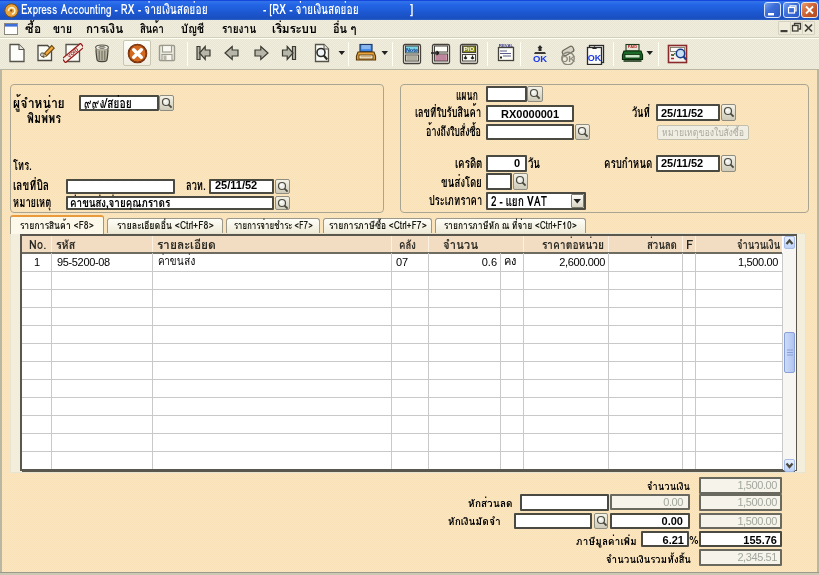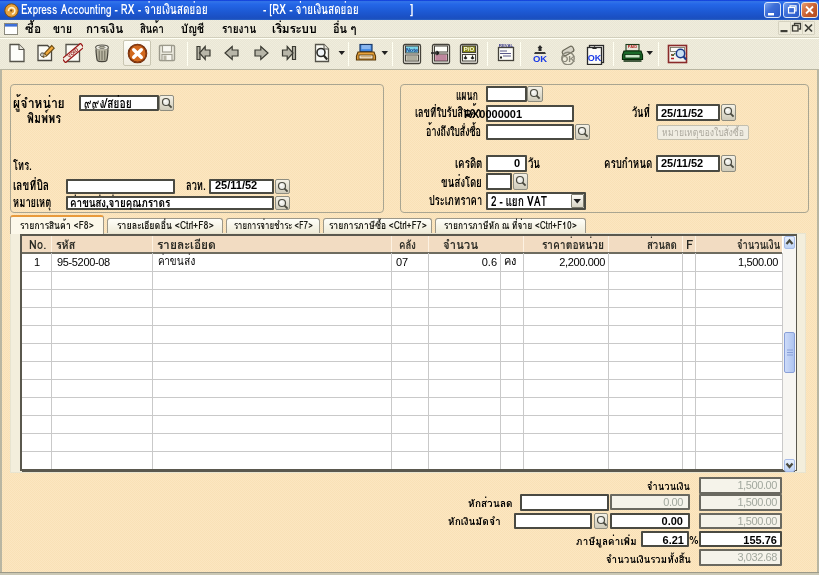--- a/index.html
+++ b/index.html
@@ -389,21 +389,21 @@
       <circle cx="4.2" cy="4.2" r="1.3" fill="#FBFBF8"></circle>
       <path d="M7.6 7.6 L10.6 10.6" stroke="#4A4A40" stroke-width="1.8"></path>
     </svg>
   </div>
 <svg style="position:absolute;left:415.0px;top:98.0px" width="67" height="29" viewBox="0 -19.0 67 29">
     <g transform="scale(0.7174 1)">
       <path d="M2.3 -2.5 L2.3 -8.0 L0.9 -8.0 L0.9 -2.1 C0.9 -0.8 1.2 0.0 2.5 0.0 C3.4 0.0 3.8 -0.7 3.8 -1.5 C3.8 -2.4 3.2 -2.7 2.8 -2.7 C2.6 -2.7 2.4 -2.6 2.3 -2.5 Z M2.6 -2.0 C2.9 -2.0 3.0 -1.7 3.0 -1.4 C3.0 -1.1 2.9 -0.8 2.6 -0.8 C2.4 -0.8 2.2 -1.1 2.2 -1.4 C2.2 -1.7 2.4 -2.0 2.6 -2.0 Z M7.0 -2.0 C7.2 -2.0 7.3 -1.7 7.3 -1.4 C7.3 -1.1 7.2 -0.8 7.0 -0.8 C6.8 -0.8 6.6 -1.1 6.6 -1.4 C6.6 -1.7 6.7 -2.0 7.0 -2.0 Z M4.8 -6.6 L5.7 -5.5 C6.0 -6.2 6.8 -6.7 7.6 -6.7 C8.3 -6.7 9.3 -6.4 9.3 -5.1 L9.3 -4.7 C9.1 -5.0 8.5 -5.3 7.6 -5.3 C6.2 -5.3 5.2 -4.6 5.2 -3.1 L5.2 -2.1 C5.2 -1.2 5.2 0.0 6.7 0.0 C7.6 0.0 8.1 -0.7 8.1 -1.5 C8.1 -2.4 7.5 -2.7 7.0 -2.7 C6.8 -2.7 6.7 -2.6 6.6 -2.5 L6.6 -2.8 C6.6 -3.8 7.2 -4.0 7.6 -4.0 C8.6 -4.0 9.3 -3.8 9.3 -2.0 L9.3 -0.1 L10.7 -0.1 L10.7 -5.1 C10.7 -7.3 9.2 -8.0 7.6 -8.0 C6.6 -8.0 5.3 -7.5 4.8 -6.6 Z M14.1 -5.9 C14.3 -5.9 14.5 -5.6 14.5 -5.4 C14.5 -5.1 14.3 -4.8 14.1 -4.8 C13.8 -4.8 13.7 -5.1 13.7 -5.4 C13.7 -5.6 13.8 -5.9 14.1 -5.9 Z M12.6 -5.7 C12.6 -4.7 13.0 -4.0 13.9 -4.0 C14.8 -4.0 15.3 -4.6 15.3 -5.4 C15.3 -6.0 15.0 -6.5 14.6 -6.5 C14.6 -6.5 14.6 -6.5 14.6 -6.5 C14.6 -6.5 14.7 -6.8 15.2 -6.8 C15.8 -6.8 16.2 -6.2 16.2 -5.5 C15.6 -5.0 15.4 -4.6 15.4 -4.3 L15.4 0.0 L19.7 0.0 L19.7 -7.9 L18.3 -7.9 L18.3 -1.3 L16.8 -1.3 L16.8 -4.3 C16.8 -4.6 17.1 -5.0 17.6 -5.5 C17.6 -6.1 17.2 -8.0 15.0 -8.0 C13.5 -8.0 12.6 -6.9 12.6 -5.7 Z M22.9 -7.2 C23.1 -7.2 23.3 -6.9 23.3 -6.6 C23.3 -6.3 23.1 -6.0 22.9 -6.0 C22.6 -6.0 22.5 -6.3 22.5 -6.6 C22.5 -6.9 22.6 -7.2 22.9 -7.2 Z M23.1 -8.0 C22.3 -8.0 21.8 -7.4 21.8 -6.5 C21.8 -5.6 22.4 -5.3 22.7 -5.3 C22.9 -5.4 23.0 -5.5 23.0 -5.5 L23.0 0.0 L24.8 0.0 L26.9 -5.5 C27.0 -5.6 27.0 -5.7 27.1 -5.7 C27.3 -5.7 27.3 -5.3 27.3 -4.8 L27.3 0.0 L28.7 0.0 L28.7 -6.6 C28.7 -7.1 28.4 -8.0 27.5 -8.0 C27.1 -8.0 26.5 -7.8 26.2 -7.1 L24.4 -2.8 L24.4 -6.2 C24.4 -7.7 23.6 -8.0 23.1 -8.0 Z M25.9 -10.0 C24.3 -10.0 23.2 -8.9 23.0 -8.0 C24.4 -8.0 27.7 -7.6 29.0 -7.4 C28.9 -7.5 28.9 -7.5 28.9 -7.6 L28.9 -10.6 L27.8 -10.6 L27.8 -9.4 C27.2 -9.9 26.6 -10.0 25.9 -10.0 Z M27.4 -8.4 C26.6 -8.5 25.5 -8.6 24.8 -8.6 C25.0 -8.9 25.3 -9.1 25.8 -9.1 C26.6 -9.1 27.1 -8.8 27.4 -8.4 Z M27.6 -13.0 L27.6 -11.2 L29.1 -11.2 L29.1 -13.0 L27.6 -13.0 Z M34.5 -2.5 L34.5 -4.5 C34.5 -5.9 35.9 -5.9 35.9 -7.4 C35.9 -9.1 34.9 -10.0 33.2 -10.0 C32.1 -10.0 30.4 -9.6 30.4 -7.8 C30.4 -6.8 31.0 -6.0 32.1 -6.0 C33.2 -6.0 33.9 -6.6 33.9 -7.5 C33.9 -8.0 33.7 -8.6 33.3 -8.7 C34.3 -8.6 34.6 -8.0 34.6 -7.4 C34.6 -7.2 34.6 -6.8 33.9 -6.1 C33.5 -5.6 33.1 -5.3 33.1 -4.1 L33.1 -2.1 C33.1 -0.8 33.4 0.0 34.7 0.0 C35.6 0.0 36.0 -0.7 36.0 -1.5 C36.0 -2.4 35.4 -2.7 35.0 -2.7 C34.8 -2.7 34.6 -2.6 34.5 -2.5 Z M34.8 -2.0 C35.1 -2.0 35.2 -1.7 35.2 -1.4 C35.2 -1.1 35.1 -0.8 34.8 -0.8 C34.6 -0.8 34.5 -1.1 34.5 -1.4 C34.5 -1.7 34.6 -2.0 34.8 -2.0 Z M32.2 -8.1 C32.5 -8.1 32.7 -7.8 32.7 -7.6 C32.7 -7.3 32.5 -7.0 32.2 -7.0 C31.8 -7.0 31.6 -7.3 31.6 -7.6 C31.6 -7.8 31.8 -8.1 32.2 -8.1 Z M37.7 -7.2 C38.0 -7.2 38.1 -6.9 38.1 -6.6 C38.1 -6.3 38.0 -6.0 37.7 -6.0 C37.5 -6.0 37.3 -6.3 37.3 -6.6 C37.3 -6.9 37.5 -7.2 37.7 -7.2 Z M37.7 -5.3 C37.9 -5.3 38.0 -5.3 38.1 -5.4 L38.1 0.0 L43.3 0.0 L43.3 -7.9 L41.9 -7.9 L41.9 -1.3 L39.5 -1.3 L39.5 -6.2 C39.5 -7.4 39.1 -8.0 38.0 -8.0 C37.4 -8.0 36.6 -7.7 36.6 -6.5 C36.6 -5.8 37.1 -5.3 37.7 -5.3 Z M47.8 -1.4 C47.8 -1.7 48.0 -2.0 48.2 -2.0 C48.5 -2.0 48.6 -1.7 48.6 -1.4 C48.6 -1.1 48.5 -0.8 48.2 -0.8 C48.0 -0.8 47.8 -1.1 47.8 -1.4 Z M48.6 -3.6 L48.6 -2.7 C48.5 -2.8 48.3 -2.8 48.2 -2.8 C47.6 -2.8 47.1 -2.3 47.1 -1.4 C47.1 -0.9 47.3 0.0 48.7 0.0 C49.8 0.0 50.0 -0.8 50.0 -2.1 L50.0 -3.7 C50.0 -5.2 48.5 -5.4 46.6 -5.8 C46.7 -6.5 47.1 -6.7 47.6 -6.7 C48.6 -6.3 48.9 -5.7 50.0 -5.7 C50.1 -5.7 50.2 -5.8 50.4 -5.8 L50.6 -7.0 C50.4 -7.0 50.3 -7.0 50.1 -7.0 C49.0 -7.5 48.9 -8.0 47.6 -8.0 C45.8 -8.0 45.0 -6.9 44.7 -5.2 C46.9 -4.8 48.6 -4.6 48.6 -3.7 L48.6 -3.6 Z M48.4 -8.0 C49.9 -8.0 51.1 -9.0 51.1 -10.6 L50.0 -10.6 C50.0 -9.6 49.2 -9.0 48.5 -9.0 C48.6 -9.1 48.7 -9.4 48.7 -9.7 C48.7 -10.1 48.3 -10.7 47.6 -10.7 C47.0 -10.7 46.3 -10.4 46.3 -9.5 C46.3 -8.9 46.9 -8.0 48.4 -8.0 Z M47.9 -9.6 C47.9 -9.3 47.7 -9.2 47.5 -9.2 C47.2 -9.2 47.1 -9.3 47.1 -9.6 C47.1 -9.9 47.2 -10.0 47.5 -10.0 C47.7 -10.0 47.9 -9.9 47.9 -9.6 Z M52.7 -7.2 C53.0 -7.2 53.1 -6.9 53.1 -6.6 C53.1 -6.3 53.0 -6.0 52.7 -6.0 C52.5 -6.0 52.3 -6.3 52.3 -6.6 C52.3 -6.9 52.5 -7.2 52.7 -7.2 Z M52.7 -5.3 C52.9 -5.3 53.0 -5.3 53.1 -5.4 L53.1 0.0 L58.3 0.0 L58.3 -7.9 L56.9 -7.9 L56.9 -1.3 L54.5 -1.3 L54.5 -6.2 C54.5 -7.4 54.1 -8.0 53.0 -8.0 C52.4 -8.0 51.6 -7.7 51.6 -6.5 C51.6 -5.8 52.1 -5.3 52.7 -5.3 Z M62.0 -2.0 C62.2 -2.0 62.3 -1.7 62.3 -1.4 C62.3 -1.1 62.2 -0.8 62.0 -0.8 C61.8 -0.8 61.6 -1.1 61.6 -1.4 C61.6 -1.7 61.7 -2.0 62.0 -2.0 Z M64.3 -4.7 C64.1 -5.0 63.5 -5.3 62.6 -5.3 C61.2 -5.3 60.2 -4.6 60.2 -3.1 L60.2 -2.1 C60.2 -1.2 60.2 0.0 61.7 0.0 C62.6 0.0 63.1 -0.7 63.1 -1.5 C63.1 -2.4 62.5 -2.7 62.0 -2.7 C61.8 -2.7 61.7 -2.6 61.6 -2.5 L61.6 -2.8 C61.6 -3.8 62.2 -4.0 62.6 -4.0 C63.6 -4.0 64.3 -3.6 64.3 -1.9 L64.3 -0.1 L65.7 -0.1 L65.7 -5.1 C65.7 -5.6 65.6 -6.1 65.5 -6.5 C66.1 -6.9 67.0 -7.8 67.0 -8.4 L65.4 -8.4 C65.2 -8.0 64.9 -7.6 64.6 -7.4 C64.1 -7.8 63.5 -8.0 62.6 -8.0 C61.6 -8.0 60.3 -7.5 59.8 -6.6 L60.7 -5.5 C61.0 -6.1 61.8 -6.7 62.6 -6.7 C63.3 -6.7 64.3 -6.4 64.3 -5.1 L64.3 -4.7 Z M66.0 -8.1 C65.6 -9.8 64.5 -11.0 62.7 -11.0 C61.3 -11.0 60.1 -10.1 59.6 -8.8 C61.2 -8.8 64.5 -8.4 66.0 -8.1 Z M64.3 -9.2 C63.5 -9.4 62.2 -9.5 61.4 -9.5 C61.7 -9.8 62.1 -10.0 62.6 -10.0 C63.5 -10.0 64.0 -9.7 64.3 -9.2 Z M68.9 -7.2 C69.1 -7.2 69.3 -6.9 69.3 -6.6 C69.3 -6.3 69.1 -6.0 68.9 -6.0 C68.6 -6.0 68.5 -6.3 68.5 -6.6 C68.5 -6.9 68.6 -7.2 68.9 -7.2 Z M74.2 -3.4 L74.2 -7.9 L72.8 -7.9 L72.8 -2.9 L70.7 -1.7 L70.7 -6.5 C70.7 -7.5 70.0 -8.0 69.1 -8.0 C68.7 -8.0 67.8 -7.7 67.8 -6.5 C67.8 -5.9 68.1 -5.3 68.8 -5.3 C69.0 -5.3 69.2 -5.4 69.3 -5.5 L69.3 -0.1 L70.7 -0.1 L72.8 -1.1 C72.8 -0.5 73.3 0.0 74.1 0.0 C74.7 0.0 75.5 -0.3 75.5 -1.7 C75.5 -2.0 75.4 -3.3 74.2 -3.4 Z M74.1 -1.5 L74.1 -2.2 C74.4 -2.2 74.6 -1.9 74.6 -1.5 C74.6 -1.2 74.5 -1.0 74.4 -1.0 C74.2 -1.0 74.1 -1.1 74.1 -1.5 Z M81.1 -3.5 C81.1 -3.3 80.9 -3.0 80.6 -3.0 C80.4 -3.0 80.2 -3.3 80.2 -3.5 C80.2 -3.8 80.4 -4.1 80.6 -4.1 C80.9 -4.1 81.1 -3.8 81.1 -3.5 Z M77.1 -4.8 C77.1 -3.5 77.6 -1.7 77.6 -0.8 L77.6 0.0 L79.1 0.0 C79.1 -0.4 79.7 -2.3 79.9 -2.5 C80.0 -2.4 80.2 -2.3 80.5 -2.3 C81.2 -2.3 81.8 -3.0 81.8 -3.7 C81.8 -4.3 81.2 -5.0 80.6 -5.0 C79.7 -5.0 79.0 -4.2 78.7 -2.8 C78.6 -3.1 78.5 -4.0 78.5 -4.5 C78.5 -6.3 79.7 -6.7 80.3 -6.7 C81.1 -6.7 82.2 -6.2 82.2 -4.7 L82.2 0.0 L83.6 0.0 L83.6 -4.8 C83.6 -7.1 82.0 -8.0 80.3 -8.0 C78.4 -8.0 77.1 -7.0 77.1 -4.8 Z M82.7 -12.2 C82.8 -12.4 82.8 -12.6 82.8 -12.9 C82.8 -13.5 82.2 -14.0 81.6 -14.0 C81.1 -14.0 80.7 -13.6 80.7 -13.0 C80.7 -12.4 81.0 -12.0 81.5 -12.0 C81.6 -12.0 81.7 -12.0 81.8 -12.0 C81.8 -11.7 81.4 -11.6 81.2 -11.6 L81.2 -10.9 C81.5 -10.9 81.8 -10.9 81.9 -11.0 C83.7 -11.2 85.1 -12.3 85.4 -13.9 L84.2 -13.9 C83.9 -12.7 83.0 -12.3 82.7 -12.2 Z M81.3 -13.0 C81.3 -13.2 81.4 -13.4 81.6 -13.4 C81.8 -13.4 82.0 -13.2 82.0 -13.0 C82.0 -12.7 81.8 -12.6 81.6 -12.6 C81.4 -12.6 81.3 -12.7 81.3 -13.0 Z M85.8 -6.0 L87.0 -5.4 C87.1 -5.8 87.6 -6.7 88.4 -6.7 C89.2 -6.7 89.7 -6.1 89.7 -5.2 L89.7 0.0 L91.1 0.0 L91.1 -5.3 C91.1 -7.1 90.0 -8.0 88.3 -8.0 C87.2 -8.0 86.1 -7.0 85.8 -6.0 Z" fill="#000000"></path>
     </g>
   </svg>
 <div class="fld" style="left:486px;top:105px;width:88px;height:17px"></div>
-<div style="position:absolute;left:464px;top:107.9px;font:bold 11px/13px 'Liberation Sans',sans-serif;color:#000;white-space:pre">RX0000001</div>
+<div style="position:absolute;left:501px;top:107.9px;font:bold 11px/13px 'Liberation Sans',sans-serif;color:#000;white-space:pre">RX0000001</div>
 <svg style="position:absolute;left:632.0px;top:98.0px" width="19" height="29" viewBox="0 -19.0 19 29">
     <g transform="scale(0.7200 1)">
       <path d="M4.4 -1.4 C4.4 -1.7 4.5 -2.0 4.8 -2.0 C5.0 -2.0 5.1 -1.7 5.1 -1.4 C5.1 -1.1 5.0 -0.8 4.8 -0.8 C4.5 -0.8 4.4 -1.1 4.4 -1.4 Z M3.2 -6.7 C4.2 -6.7 5.1 -6.3 5.1 -5.0 L5.1 -2.6 C5.1 -2.6 5.0 -2.7 4.7 -2.7 C4.2 -2.7 3.7 -2.3 3.7 -1.5 C3.7 -0.5 4.2 0.0 5.1 0.0 C6.5 0.0 6.5 -1.0 6.5 -2.1 L6.5 -5.0 C6.5 -7.4 4.8 -8.0 3.2 -8.0 C2.0 -8.0 1.3 -7.5 0.4 -6.6 L1.3 -5.5 C1.5 -5.9 2.1 -6.7 3.2 -6.7 Z M4.4 -8.0 C5.9 -8.0 7.1 -9.0 7.1 -10.6 L6.0 -10.6 C6.0 -9.6 5.2 -9.0 4.5 -9.0 C4.6 -9.1 4.7 -9.4 4.7 -9.7 C4.7 -10.1 4.3 -10.7 3.6 -10.7 C3.0 -10.7 2.3 -10.4 2.3 -9.5 C2.3 -8.9 2.9 -8.0 4.4 -8.0 Z M3.9 -9.6 C3.9 -9.3 3.7 -9.2 3.5 -9.2 C3.2 -9.2 3.1 -9.3 3.1 -9.6 C3.1 -9.9 3.2 -10.0 3.5 -10.0 C3.7 -10.0 3.9 -9.9 3.9 -9.6 Z M8.9 -7.2 C9.1 -7.2 9.3 -6.9 9.3 -6.6 C9.3 -6.3 9.1 -6.0 8.9 -6.0 C8.6 -6.0 8.5 -6.3 8.5 -6.6 C8.5 -6.9 8.6 -7.2 8.9 -7.2 Z M14.2 -3.4 L14.2 -7.9 L12.8 -7.9 L12.8 -2.9 L10.7 -1.7 L10.7 -6.5 C10.7 -7.5 10.0 -8.0 9.1 -8.0 C8.7 -8.0 7.8 -7.7 7.8 -6.5 C7.8 -5.9 8.1 -5.3 8.8 -5.3 C9.0 -5.3 9.2 -5.4 9.3 -5.5 L9.3 -0.1 L10.7 -0.1 L12.8 -1.1 C12.8 -0.5 13.3 0.0 14.1 0.0 C14.7 0.0 15.5 -0.3 15.5 -1.7 C15.5 -2.0 15.4 -3.3 14.2 -3.4 Z M14.1 -1.5 L14.1 -2.2 C14.4 -2.2 14.6 -1.9 14.6 -1.5 C14.6 -1.2 14.5 -1.0 14.4 -1.0 C14.2 -1.0 14.1 -1.1 14.1 -1.5 Z M17.9 -7.2 C18.1 -7.2 18.3 -6.9 18.3 -6.6 C18.3 -6.3 18.1 -6.0 17.9 -6.0 C17.6 -6.0 17.5 -6.3 17.5 -6.6 C17.5 -6.9 17.6 -7.2 17.9 -7.2 Z M18.1 -8.0 C17.3 -8.0 16.8 -7.4 16.8 -6.5 C16.8 -5.6 17.4 -5.3 17.7 -5.3 C17.9 -5.4 18.0 -5.5 18.0 -5.5 L18.0 0.0 L19.8 0.0 L21.9 -5.5 C22.0 -5.6 22.0 -5.7 22.1 -5.7 C22.3 -5.7 22.3 -5.3 22.3 -4.8 L22.3 0.0 L23.7 0.0 L23.7 -6.6 C23.7 -7.1 23.4 -8.0 22.5 -8.0 C22.1 -8.0 21.5 -7.8 21.2 -7.1 L19.4 -2.8 L19.4 -6.2 C19.4 -7.7 18.6 -8.0 18.1 -8.0 Z M20.9 -10.0 C19.3 -10.0 18.2 -8.9 18.0 -8.0 C19.4 -8.0 22.7 -7.6 24.0 -7.4 C23.9 -7.5 23.9 -7.5 23.9 -7.6 L23.9 -10.6 L22.8 -10.6 L22.8 -9.4 C22.2 -9.9 21.6 -10.0 20.9 -10.0 Z M22.4 -8.4 C21.6 -8.5 20.5 -8.6 19.8 -8.6 C20.0 -8.9 20.3 -9.1 20.8 -9.1 C21.6 -9.1 22.1 -8.8 22.4 -8.4 Z M22.6 -13.0 L22.6 -11.2 L24.1 -11.2 L24.1 -13.0 L22.6 -13.0 Z" fill="#000000"></path>
     </g>
   </svg>
 <div class="fld" style="left:656px;top:104px;width:64px;height:17px"></div>
 <div style="position:absolute;left:661.0px;top:107.4px;font:bold 11px/13px 'Liberation Sans',sans-serif;color:#000;white-space:pre">25/11/52</div>
 <div class="mag" style="left:721px;top:104px;width:15px;height:17px"></div>
 <div style="position:absolute;left:723px;top:106px">
     <svg width="12" height="13">
@@ -604,21 +604,21 @@
       <path d="M3.9 -4.6 C3.5 -4.6 2.4 -4.4 2.0 -1.5 C1.8 -2.3 1.7 -3.2 1.7 -4.1 C1.7 -5.4 2.4 -6.2 3.7 -6.2 C4.9 -6.2 5.5 -5.3 5.5 -4.1 L5.5 0.0 L6.4 0.0 L6.4 -4.1 C6.4 -6.0 5.5 -7.0 3.6 -7.0 C1.8 -7.0 0.9 -6.0 0.9 -4.2 C0.9 -2.6 1.3 -1.8 1.3 -0.6 L1.3 0.0 L2.4 0.0 C2.6 -1.0 2.9 -1.9 3.2 -2.4 C3.3 -2.2 3.6 -2.0 3.9 -2.0 C4.4 -2.0 4.9 -2.3 4.9 -3.4 C4.9 -4.1 4.7 -4.6 3.9 -4.6 Z M4.0 -2.6 C3.7 -2.6 3.5 -2.9 3.5 -3.3 C3.5 -3.8 3.7 -4.0 4.0 -4.0 C4.2 -4.0 4.4 -3.7 4.4 -3.3 C4.4 -3.0 4.2 -2.6 4.0 -2.6 Z M5.2 -11.5 L5.2 -10.0 L6.0 -10.0 L6.0 -11.5 L5.2 -11.5 Z M9.9 -7.0 C8.8 -7.0 8.1 -6.4 7.7 -5.2 L8.4 -5.0 C8.7 -5.8 9.2 -6.2 9.9 -6.2 C10.8 -6.2 11.3 -5.6 11.3 -4.5 L11.3 0.0 L12.1 0.0 L12.1 -4.7 C12.1 -6.1 11.2 -7.0 9.9 -7.0 Z M14.6 -4.0 C14.3 -4.0 14.2 -4.2 14.2 -4.5 C14.2 -4.9 14.4 -5.0 14.7 -5.0 C14.9 -5.0 15.1 -4.8 15.1 -4.5 C15.1 -4.2 14.9 -4.0 14.6 -4.0 Z M13.5 -4.8 C13.5 -3.9 13.9 -3.4 14.6 -3.4 C15.3 -3.4 15.7 -3.8 15.7 -4.6 C15.7 -5.2 15.3 -5.5 14.7 -5.5 C14.8 -6.0 15.1 -6.2 15.4 -6.2 C16.4 -6.2 16.7 -5.3 16.7 -4.8 C16.2 -4.4 15.9 -4.0 15.9 -3.5 L15.9 0.0 L19.5 0.0 L19.5 -6.9 L18.7 -6.9 L18.7 -0.8 L16.8 -0.8 L16.8 -3.5 C16.8 -4.0 17.0 -4.4 17.5 -4.7 C17.5 -6.6 16.3 -7.0 15.5 -7.0 C13.9 -7.0 13.5 -5.5 13.5 -4.8 Z M23.0 -4.5 L23.0 -0.0 L23.8 -0.0 L26.3 -1.5 C26.3 -0.5 26.5 0.0 27.1 0.0 C27.9 0.0 28.2 -0.3 28.2 -1.2 C28.2 -2.2 27.9 -2.7 27.1 -2.8 L27.1 -6.9 L26.3 -6.9 L26.3 -2.4 L23.8 -1.0 L23.8 -5.2 C23.8 -6.5 23.4 -7.0 22.7 -7.0 C22.0 -7.0 21.6 -6.6 21.6 -5.6 C21.6 -4.8 22.0 -4.4 22.5 -4.4 C22.8 -4.4 22.9 -4.4 23.0 -4.5 Z M27.1 -2.0 C27.3 -2.0 27.6 -1.7 27.6 -1.2 C27.6 -0.8 27.5 -0.6 27.3 -0.6 C27.2 -0.6 27.1 -0.8 27.1 -1.0 L27.1 -2.0 Z M22.5 -5.0 C22.3 -5.0 22.1 -5.3 22.1 -5.7 C22.1 -6.1 22.3 -6.3 22.6 -6.3 C22.9 -6.3 23.0 -6.1 23.0 -5.7 C23.0 -5.2 22.8 -5.0 22.5 -5.0 Z M32.1 -4.8 C30.9 -4.8 30.0 -4.1 30.0 -2.6 L30.0 -1.9 C30.0 -0.2 30.7 0.0 31.1 0.0 C31.7 0.0 32.2 -0.4 32.2 -1.3 C32.2 -2.3 31.9 -2.7 31.3 -2.7 C31.1 -2.7 31.0 -2.6 30.8 -2.5 L30.8 -2.7 C30.8 -3.4 31.3 -4.0 32.1 -4.0 C33.1 -4.0 33.8 -3.2 33.8 -1.9 L33.8 -0.0 L34.6 -0.0 L34.6 -4.6 C34.6 -5.0 34.5 -5.5 34.4 -5.8 C34.7 -5.9 35.4 -6.5 35.5 -7.3 L34.6 -7.3 C34.5 -6.9 34.3 -6.6 33.9 -6.4 C33.5 -6.8 32.9 -7.0 32.0 -7.0 C31.2 -7.0 30.4 -6.6 29.6 -5.9 L29.9 -5.3 C30.6 -5.9 31.3 -6.2 32.0 -6.2 C33.1 -6.2 33.8 -5.6 33.8 -4.6 L33.8 -4.0 C33.6 -4.3 33.0 -4.8 32.1 -4.8 Z M31.2 -0.6 C31.0 -0.6 30.8 -1.0 30.8 -1.3 C30.8 -1.7 31.0 -2.0 31.2 -2.0 C31.5 -2.0 31.7 -1.8 31.7 -1.4 C31.7 -0.9 31.5 -0.6 31.2 -0.6 Z M34.2 -11.5 L34.2 -10.0 L35.0 -10.0 L35.0 -11.5 L34.2 -11.5 Z M40.6 -1.6 L40.6 -5.2 C40.6 -6.5 40.2 -7.0 39.5 -7.0 C38.8 -7.0 38.3 -6.5 38.3 -5.6 C38.3 -4.8 38.7 -4.4 39.2 -4.4 C39.5 -4.4 39.6 -4.4 39.7 -4.5 L39.7 -1.6 C39.7 -1.1 39.5 -0.8 39.0 -0.8 C38.5 -0.8 38.2 -1.1 38.1 -1.6 L37.8 -3.8 L36.8 -4.2 L37.2 -1.6 C37.4 -0.5 38.0 0.0 39.0 0.0 C40.0 0.0 40.6 -0.5 40.6 -1.6 Z M39.3 -5.0 C39.1 -5.0 38.9 -5.3 38.9 -5.7 C38.9 -6.1 39.1 -6.3 39.3 -6.3 C39.6 -6.3 39.8 -6.1 39.8 -5.7 C39.8 -5.3 39.6 -5.0 39.3 -5.0 Z" fill="#000000"></path>
     </g>
   </svg>
 <div style="position:absolute;left:396.0px;top:256.4px;font:normal 11px/13px 'Liberation Sans',sans-serif;color:#000000;white-space:pre">07</div>
 <div style="position:absolute;right:322.0px;top:256.4px;font:normal 11px/13px 'Liberation Sans',sans-serif;color:#000000;white-space:pre">0.6</div>
 <svg style="position:absolute;left:504.0px;top:248.0px" width="13" height="26" viewBox="0 -17.0 13 26">
     <g transform="scale(1.0000 1)">
       <path d="M3.9 -4.6 C3.5 -4.6 2.4 -4.4 2.0 -1.5 C1.8 -2.3 1.7 -3.2 1.7 -4.1 C1.7 -5.4 2.4 -6.2 3.7 -6.2 C4.9 -6.2 5.5 -5.3 5.5 -4.1 L5.5 0.0 L6.4 0.0 L6.4 -4.1 C6.4 -6.0 5.5 -7.0 3.6 -7.0 C1.8 -7.0 0.9 -6.0 0.9 -4.2 C0.9 -2.6 1.3 -1.8 1.3 -0.6 L1.3 0.0 L2.4 0.0 C2.6 -1.0 2.9 -1.9 3.2 -2.4 C3.3 -2.2 3.6 -2.0 3.9 -2.0 C4.4 -2.0 4.9 -2.3 4.9 -3.4 C4.9 -4.1 4.7 -4.6 3.9 -4.6 Z M4.0 -2.6 C3.7 -2.6 3.5 -2.9 3.5 -3.3 C3.5 -3.8 3.7 -4.0 4.0 -4.0 C4.2 -4.0 4.4 -3.7 4.4 -3.3 C4.4 -3.0 4.2 -2.6 4.0 -2.6 Z M11.6 -1.6 L11.6 -5.2 C11.6 -6.5 11.2 -7.0 10.5 -7.0 C9.8 -7.0 9.3 -6.5 9.3 -5.6 C9.3 -4.8 9.7 -4.4 10.2 -4.4 C10.5 -4.4 10.6 -4.4 10.7 -4.5 L10.7 -1.6 C10.7 -1.1 10.5 -0.8 10.0 -0.8 C9.5 -0.8 9.2 -1.1 9.1 -1.6 L8.8 -3.8 L7.8 -4.2 L8.2 -1.6 C8.4 -0.5 9.0 0.0 10.0 0.0 C11.0 0.0 11.6 -0.5 11.6 -1.6 Z M10.3 -5.0 C10.1 -5.0 9.9 -5.3 9.9 -5.7 C9.9 -6.1 10.1 -6.3 10.3 -6.3 C10.6 -6.3 10.8 -6.1 10.8 -5.7 C10.8 -5.3 10.6 -5.0 10.3 -5.0 Z" fill="#000000"></path>
     </g>
   </svg>
-<div style="position:absolute;right:214.0px;top:256.4px;font:normal 11px/13px 'Liberation Sans',sans-serif;color:#000000;white-space:pre;letter-spacing:-0.35px">2,200.000</div>
+<div style="position:absolute;right:214.0px;top:256.4px;font:normal 11px/13px 'Liberation Sans',sans-serif;color:#000000;white-space:pre;letter-spacing:-0.35px">2,600.000</div>
 <div style="position:absolute;right:41.0px;top:256.4px;font:normal 11px/13px 'Liberation Sans',sans-serif;color:#000000;white-space:pre;letter-spacing:-0.35px">1,500.00</div>
 <div style="position:absolute;left:22px;top:470px;width:773px;height:2px;background:#5A584E"></div>
 <div style="position:absolute;left:783px;top:236px;width:13px;height:234px;background:#F7F6F2"></div>
 <div style="position:absolute;left:784px;top:236px;width:11px;height:13px;background:linear-gradient(180deg,#E8F0FE,#BDD2F4);border:1px solid #A8BCE8;border-radius:2px"></div>
 <div style="position:absolute;left:784px;top:236px">
     <svg width="11" height="13">
       <path d="M2.5 8 L5.5 4.5 L8.5 8" fill="none" stroke="#4A4A3E" stroke-width="2.2"></path>
     </svg>
   </div>
 <div style="position:absolute;left:784px;top:459px;width:11px;height:13px;background:linear-gradient(180deg,#E8F0FE,#BDD2F4);border:1px solid #A8BCE8;border-radius:2px"></div>
@@ -681,12 +681,12 @@
     </g>
   </svg>
 <div class="fld" style="left:699px;top:531px;width:83px;height:16px"></div>
 <div style="position:absolute;right:42.0px;top:533.9px;font:bold 11px/13px 'Liberation Sans',sans-serif;color:#000;white-space:pre">155.76</div>
 <svg style="position:absolute;left:606.0px;top:547.0px" width="86" height="25" viewBox="0 -16.0 86 25">
     <g transform="scale(0.9444 1)">
       <path d="M2.2 -4.0 C1.7 -4.0 1.1 -3.7 1.1 -2.9 C1.1 -2.3 1.6 -2.0 1.9 -2.0 C2.0 -2.0 2.2 -2.0 2.3 -2.1 L2.3 -1.6 C2.3 -0.5 2.7 0.0 3.6 0.0 C4.5 0.0 5.0 -0.5 5.0 -1.6 L5.0 -4.0 C5.0 -5.4 4.0 -6.0 2.7 -6.0 C1.7 -6.0 0.8 -5.5 0.5 -4.9 L1.2 -4.1 C1.4 -4.6 2.0 -5.0 2.7 -5.0 C3.2 -5.0 3.9 -4.8 3.9 -3.7 L3.9 -1.4 C3.9 -1.1 3.8 -1.0 3.6 -1.0 C3.5 -1.0 3.4 -1.1 3.4 -1.5 L3.4 -2.8 C3.4 -3.8 2.7 -4.0 2.2 -4.0 Z M1.7 -3.0 C1.7 -3.2 1.8 -3.4 2.0 -3.4 C2.2 -3.4 2.3 -3.2 2.3 -3.0 C2.3 -2.7 2.2 -2.5 2.0 -2.5 C1.8 -2.5 1.7 -2.7 1.7 -3.0 Z M6.6 -4.5 L7.5 -4.0 C7.6 -4.3 8.0 -5.0 8.6 -5.0 C9.2 -5.0 9.6 -4.6 9.6 -3.9 L9.6 0.0 L10.7 0.0 L10.7 -4.0 C10.7 -5.3 9.8 -6.0 8.5 -6.0 C7.7 -6.0 6.9 -5.3 6.6 -4.5 Z M3.4 -7.5 C3.4 -6.8 3.9 -6.3 4.5 -6.3 C5.2 -6.3 5.7 -6.8 5.7 -7.5 C5.7 -8.3 5.2 -8.7 4.5 -8.7 C3.9 -8.7 3.4 -8.3 3.4 -7.5 Z M4.5 -7.0 C4.3 -7.0 4.1 -7.3 4.1 -7.5 C4.1 -7.8 4.3 -8.0 4.5 -8.0 C4.7 -8.0 4.9 -7.8 4.9 -7.5 C4.9 -7.3 4.7 -7.0 4.5 -7.0 Z M13.5 -5.4 C13.6 -5.4 13.8 -5.2 13.8 -5.0 C13.8 -4.8 13.6 -4.5 13.5 -4.5 C13.2 -4.5 13.2 -4.8 13.2 -5.0 C13.2 -5.2 13.2 -5.4 13.5 -5.4 Z M17.5 -2.6 L17.5 -5.9 L16.5 -5.9 L16.5 -2.2 L14.8 -1.3 L14.8 -4.9 C14.8 -5.6 14.3 -6.0 13.6 -6.0 C13.3 -6.0 12.6 -5.8 12.6 -4.9 C12.6 -4.4 12.9 -4.0 13.4 -4.0 C13.5 -4.0 13.7 -4.0 13.8 -4.1 L13.8 -0.0 L14.8 -0.0 L16.5 -0.8 C16.5 -0.4 16.9 0.0 17.5 0.0 C17.9 0.0 18.5 -0.2 18.5 -1.3 C18.5 -1.5 18.5 -2.5 17.5 -2.6 Z M17.5 -1.2 L17.5 -1.7 C17.7 -1.7 17.8 -1.4 17.8 -1.1 C17.8 -0.9 17.8 -0.8 17.7 -0.8 C17.6 -0.8 17.5 -0.9 17.5 -1.2 Z M22.4 -1.0 C22.4 -1.2 22.5 -1.4 22.7 -1.4 C22.9 -1.4 23.0 -1.2 23.0 -1.0 C23.0 -0.8 22.9 -0.6 22.7 -0.6 C22.5 -0.6 22.4 -0.8 22.4 -1.0 Z M21.5 -5.0 C22.2 -5.0 23.0 -4.7 23.0 -3.7 L23.0 -1.9 C22.9 -1.9 22.9 -2.0 22.6 -2.0 C22.2 -2.0 21.8 -1.7 21.8 -1.1 C21.8 -0.4 22.2 0.0 22.9 0.0 C24.0 0.0 24.0 -0.8 24.0 -1.5 L24.0 -3.7 C24.0 -5.5 22.7 -6.0 21.5 -6.0 C20.5 -6.0 20.0 -5.6 19.3 -4.9 L20.0 -4.1 C20.2 -4.4 20.6 -5.0 21.5 -5.0 Z M26.5 -5.4 C26.6 -5.4 26.8 -5.2 26.8 -5.0 C26.8 -4.8 26.6 -4.5 26.5 -4.5 C26.2 -4.5 26.2 -4.8 26.2 -5.0 C26.2 -5.2 26.2 -5.4 26.5 -5.4 Z M30.5 -2.6 L30.5 -5.9 L29.5 -5.9 L29.5 -2.2 L27.8 -1.3 L27.8 -4.9 C27.8 -5.6 27.3 -6.0 26.6 -6.0 C26.3 -6.0 25.6 -5.8 25.6 -4.9 C25.6 -4.4 25.9 -4.0 26.4 -4.0 C26.5 -4.0 26.7 -4.0 26.8 -4.1 L26.8 -0.0 L27.8 -0.0 L29.5 -0.8 C29.5 -0.4 29.9 0.0 30.5 0.0 C30.9 0.0 31.5 -0.2 31.5 -1.3 C31.5 -1.5 31.5 -2.5 30.5 -2.6 Z M30.5 -1.2 L30.5 -1.7 C30.7 -1.7 30.8 -1.4 30.8 -1.1 C30.8 -0.9 30.8 -0.8 30.7 -0.8 C30.6 -0.8 30.5 -0.9 30.5 -1.2 Z M33.8 -1.9 L33.8 -6.0 L32.7 -6.0 L32.7 -1.6 C32.7 -0.6 32.9 0.0 33.9 0.0 C34.6 0.0 34.9 -0.5 34.9 -1.1 C34.9 -1.8 34.4 -2.0 34.1 -2.0 C34.0 -2.0 33.9 -2.0 33.8 -1.9 Z M34.0 -1.5 C34.2 -1.5 34.3 -1.2 34.3 -1.0 C34.3 -0.8 34.2 -0.6 34.0 -0.6 C33.8 -0.6 33.7 -0.8 33.7 -1.0 C33.7 -1.2 33.8 -1.5 34.0 -1.5 Z M38.2 -6.0 C37.6 -6.0 37.1 -5.6 37.1 -4.8 C37.1 -4.2 37.6 -4.0 37.8 -4.0 C38.0 -4.0 38.1 -4.0 38.1 -4.0 L38.1 -1.5 C38.1 -1.2 38.0 -1.0 37.7 -1.0 C37.5 -1.0 37.3 -1.0 37.2 -1.5 L36.9 -3.4 L35.7 -3.8 L36.1 -1.4 C36.2 -1.0 36.4 0.0 37.7 0.0 C38.3 0.0 39.2 -0.3 39.2 -1.4 L39.2 -4.6 C39.2 -5.8 38.6 -6.0 38.2 -6.0 Z M38.3 -5.0 C38.3 -4.7 38.2 -4.5 38.0 -4.5 C37.8 -4.5 37.7 -4.7 37.7 -5.0 C37.7 -5.2 37.9 -5.4 38.0 -5.4 C38.2 -5.4 38.3 -5.2 38.3 -5.0 Z M39.2 -5.8 C38.9 -7.1 38.1 -8.0 36.7 -8.0 C35.6 -8.0 34.7 -7.3 34.3 -6.3 C35.5 -6.3 38.1 -6.0 39.2 -5.8 Z M38.0 -6.6 C37.3 -6.8 36.3 -6.8 35.7 -6.8 C35.9 -7.1 36.2 -7.2 36.6 -7.2 C37.3 -7.2 37.7 -7.0 38.0 -6.6 Z M41.5 -5.4 C41.6 -5.4 41.8 -5.2 41.8 -5.0 C41.8 -4.8 41.6 -4.5 41.5 -4.5 C41.2 -4.5 41.2 -4.8 41.2 -5.0 C41.2 -5.2 41.2 -5.4 41.5 -5.4 Z M45.5 -2.6 L45.5 -5.9 L44.5 -5.9 L44.5 -2.2 L42.8 -1.3 L42.8 -4.9 C42.8 -5.6 42.3 -6.0 41.6 -6.0 C41.3 -6.0 40.6 -5.8 40.6 -4.9 C40.6 -4.4 40.9 -4.0 41.4 -4.0 C41.5 -4.0 41.7 -4.0 41.8 -4.1 L41.8 -0.0 L42.8 -0.0 L44.5 -0.8 C44.5 -0.4 44.9 0.0 45.5 0.0 C45.9 0.0 46.5 -0.2 46.5 -1.3 C46.5 -1.5 46.5 -2.5 45.5 -2.6 Z M45.5 -1.2 L45.5 -1.7 C45.7 -1.7 45.8 -1.4 45.8 -1.1 C45.8 -0.9 45.8 -0.8 45.7 -0.8 C45.6 -0.8 45.5 -0.9 45.5 -1.2 Z M49.9 -1.0 C49.9 -1.2 50.0 -1.4 50.2 -1.4 C50.4 -1.4 50.5 -1.2 50.5 -1.0 C50.5 -0.8 50.4 -0.6 50.2 -0.6 C50.0 -0.6 49.9 -0.8 49.9 -1.0 Z M50.5 -2.6 L50.5 -2.0 C50.5 -2.0 50.3 -2.0 50.2 -2.0 C49.8 -2.0 49.4 -1.6 49.4 -1.0 C49.4 -0.7 49.5 0.0 50.6 0.0 C51.5 0.0 51.6 -0.6 51.6 -1.5 L51.6 -2.7 C51.6 -3.8 50.4 -4.0 49.0 -4.3 C49.1 -4.9 49.4 -5.0 49.7 -5.0 C50.5 -5.4 50.8 -5.0 51.6 -5.0 C51.7 -5.0 51.8 -5.0 51.9 -5.1 L52.1 -6.0 C52.0 -6.0 51.8 -6.0 51.7 -6.0 C50.9 -5.6 50.8 -6.0 49.8 -6.0 C48.4 -6.0 47.7 -5.1 47.5 -3.9 C49.2 -3.5 50.5 -3.4 50.5 -2.7 L50.5 -2.6 Z M55.4 -1.0 C55.4 -1.2 55.5 -1.4 55.7 -1.4 C55.9 -1.4 56.0 -1.2 56.0 -1.0 C56.0 -0.8 55.9 -0.6 55.7 -0.6 C55.5 -0.6 55.4 -0.8 55.4 -1.0 Z M54.5 -5.0 C55.2 -5.0 56.0 -4.7 56.0 -3.7 L56.0 -1.9 C55.9 -1.9 55.9 -2.0 55.6 -2.0 C55.2 -2.0 54.8 -1.7 54.8 -1.1 C54.8 -0.4 55.2 0.0 55.9 0.0 C57.0 0.0 57.0 -0.8 57.0 -1.5 L57.0 -3.7 C57.0 -5.5 55.7 -6.0 54.5 -6.0 C53.5 -6.0 53.0 -5.6 52.3 -4.9 L53.0 -4.1 C53.2 -4.4 53.6 -5.0 54.5 -5.0 Z M59.2 -5.0 C59.2 -5.2 59.3 -5.4 59.5 -5.4 C59.7 -5.4 59.8 -5.2 59.8 -5.0 C59.8 -4.8 59.7 -4.5 59.5 -4.5 C59.3 -4.5 59.2 -4.8 59.2 -5.0 Z M58.8 -1.3 C58.8 -0.3 59.3 0.0 59.9 0.0 C60.5 0.0 60.9 -0.3 60.9 -0.8 L62.5 -0.0 L63.6 -0.0 L63.6 -5.9 L62.5 -5.9 L62.5 -1.3 L60.9 -2.2 L60.9 -4.9 C60.9 -5.6 60.4 -6.0 59.7 -6.0 C59.3 -6.0 58.7 -5.7 58.7 -4.9 C58.7 -4.3 59.0 -4.0 59.4 -4.0 C59.6 -4.0 59.7 -4.0 59.8 -4.1 L59.8 -2.6 C59.2 -2.5 58.8 -2.0 58.8 -1.3 Z M59.7 -0.8 C59.6 -0.8 59.5 -0.9 59.5 -1.1 C59.5 -1.4 59.7 -1.7 59.9 -1.7 L59.9 -1.2 C59.9 -0.9 59.8 -0.8 59.7 -0.8 Z M66.4 -5.4 C66.6 -5.4 66.7 -5.2 66.7 -5.0 C66.7 -4.7 66.6 -4.5 66.4 -4.5 C66.2 -4.5 66.1 -4.7 66.1 -5.0 C66.1 -5.2 66.2 -5.4 66.4 -5.4 Z M66.6 -6.0 C66.0 -6.0 65.6 -5.6 65.6 -4.8 C65.6 -4.2 66.0 -4.0 66.3 -4.0 C66.4 -4.0 66.5 -4.0 66.5 -4.1 L66.5 0.0 L67.9 0.0 L69.5 -4.1 C69.6 -4.2 69.7 -4.2 69.7 -4.2 C69.8 -4.2 69.9 -4.0 69.9 -3.6 L69.9 0.0 L70.9 0.0 L70.9 -4.9 C70.9 -5.3 70.7 -6.0 70.0 -6.0 C69.7 -6.0 69.2 -5.9 69.0 -5.3 L67.6 -2.0 L67.6 -4.6 C67.6 -5.8 67.0 -6.0 66.6 -6.0 Z M70.0 -6.0 C71.1 -6.0 72.1 -6.8 72.1 -7.9 L71.3 -7.9 C71.3 -7.2 70.6 -6.8 70.1 -6.8 C70.2 -6.9 70.2 -7.0 70.2 -7.2 C70.2 -7.5 70.0 -8.0 69.4 -8.0 C68.9 -8.0 68.4 -7.8 68.4 -7.1 C68.4 -6.7 68.8 -6.0 70.0 -6.0 Z M69.6 -7.2 C69.6 -7.0 69.5 -6.9 69.3 -6.9 C69.1 -6.9 69.0 -7.0 69.0 -7.2 C69.0 -7.4 69.1 -7.5 69.3 -7.5 C69.5 -7.5 69.6 -7.4 69.6 -7.2 Z M70.2 -9.2 C70.3 -9.3 70.3 -9.5 70.3 -9.7 C70.3 -10.1 69.9 -10.5 69.4 -10.5 C69.0 -10.5 68.7 -10.1 68.7 -9.8 C68.7 -9.3 69.0 -9.0 69.3 -9.0 C69.4 -9.0 69.5 -9.0 69.5 -9.0 C69.5 -8.8 69.2 -8.7 69.1 -8.7 L69.1 -8.1 C69.3 -8.2 69.5 -8.2 69.6 -8.2 C71.0 -8.4 72.0 -9.2 72.3 -10.4 L71.4 -10.4 C71.1 -9.5 70.5 -9.2 70.2 -9.2 Z M69.1 -9.7 C69.1 -9.9 69.2 -10.0 69.4 -10.0 C69.6 -10.0 69.7 -9.9 69.7 -9.7 C69.7 -9.5 69.6 -9.4 69.4 -9.4 C69.2 -9.4 69.1 -9.5 69.1 -9.7 Z M75.2 -6.0 C74.6 -6.0 74.1 -5.6 74.1 -4.8 C74.1 -4.2 74.6 -4.0 74.8 -4.0 C75.0 -4.0 75.1 -4.0 75.1 -4.0 L75.1 -1.5 C75.1 -1.2 75.0 -1.0 74.7 -1.0 C74.5 -1.0 74.3 -1.0 74.2 -1.5 L73.9 -3.4 L72.7 -3.8 L73.1 -1.4 C73.2 -1.0 73.4 0.0 74.7 0.0 C75.3 0.0 76.2 -0.3 76.2 -1.4 L76.2 -4.6 C76.2 -5.8 75.6 -6.0 75.2 -6.0 Z M75.3 -5.0 C75.3 -4.7 75.2 -4.5 75.0 -4.5 C74.8 -4.5 74.7 -4.7 74.7 -5.0 C74.7 -5.2 74.9 -5.4 75.0 -5.4 C75.2 -5.4 75.3 -5.2 75.3 -5.0 Z M79.3 -1.5 C79.5 -1.5 79.6 -1.2 79.6 -1.0 C79.6 -0.8 79.5 -0.6 79.3 -0.6 C79.1 -0.6 79.0 -0.8 79.0 -1.0 C79.0 -1.2 79.1 -1.5 79.3 -1.5 Z M81.1 -3.6 C80.9 -3.8 80.5 -4.0 79.8 -4.0 C78.7 -4.0 77.9 -3.5 77.9 -2.3 L77.9 -1.6 C77.9 -0.9 77.9 0.0 79.1 0.0 C79.8 0.0 80.1 -0.5 80.1 -1.1 C80.1 -1.8 79.7 -2.0 79.3 -2.0 C79.2 -2.0 79.1 -2.0 79.0 -1.9 L79.0 -2.1 C79.0 -2.8 79.5 -3.0 79.8 -3.0 C80.5 -3.0 81.1 -2.7 81.1 -1.4 L81.1 -0.0 L82.1 -0.0 L82.1 -3.8 C82.1 -4.2 82.1 -4.6 82.0 -4.8 C82.5 -5.2 83.2 -5.8 83.2 -6.3 L81.9 -6.3 C81.7 -6.0 81.5 -5.7 81.3 -5.5 C80.9 -5.8 80.4 -6.0 79.8 -6.0 C79.0 -6.0 78.0 -5.6 77.6 -4.9 L78.3 -4.1 C78.6 -4.6 79.1 -5.0 79.8 -5.0 C80.3 -5.0 81.1 -4.8 81.1 -3.8 L81.1 -3.6 Z M82.2 -5.8 C81.9 -7.1 81.1 -8.0 79.7 -8.0 C78.6 -8.0 77.7 -7.3 77.3 -6.3 C78.5 -6.3 81.1 -6.0 82.2 -5.8 Z M81.0 -6.6 C80.3 -6.8 79.3 -6.8 78.7 -6.8 C78.9 -7.1 79.2 -7.2 79.6 -7.2 C80.3 -7.2 80.7 -7.0 81.0 -6.6 Z M81.2 -9.2 C81.3 -9.3 81.3 -9.5 81.3 -9.7 C81.3 -10.1 80.9 -10.5 80.4 -10.5 C80.0 -10.5 79.7 -10.1 79.7 -9.8 C79.7 -9.3 80.0 -9.0 80.3 -9.0 C80.4 -9.0 80.5 -9.0 80.5 -9.0 C80.5 -8.8 80.2 -8.7 80.1 -8.7 L80.1 -8.1 C80.3 -8.2 80.5 -8.2 80.6 -8.2 C82.0 -8.4 83.0 -9.2 83.3 -10.4 L82.4 -10.4 C82.1 -9.5 81.5 -9.2 81.2 -9.2 Z M80.1 -9.7 C80.1 -9.9 80.2 -10.0 80.4 -10.0 C80.6 -10.0 80.7 -9.9 80.7 -9.7 C80.7 -9.5 80.6 -9.4 80.4 -9.4 C80.2 -9.4 80.1 -9.5 80.1 -9.7 Z M84.5 -5.4 C84.6 -5.4 84.8 -5.2 84.8 -5.0 C84.8 -4.8 84.6 -4.5 84.5 -4.5 C84.2 -4.5 84.2 -4.8 84.2 -5.0 C84.2 -5.2 84.2 -5.4 84.5 -5.4 Z M88.5 -2.6 L88.5 -5.9 L87.5 -5.9 L87.5 -2.2 L85.8 -1.3 L85.8 -4.9 C85.8 -5.6 85.3 -6.0 84.6 -6.0 C84.3 -6.0 83.6 -5.8 83.6 -4.9 C83.6 -4.4 83.9 -4.0 84.4 -4.0 C84.5 -4.0 84.7 -4.0 84.8 -4.1 L84.8 -0.0 L85.8 -0.0 L87.5 -0.8 C87.5 -0.4 87.9 0.0 88.5 0.0 C88.9 0.0 89.5 -0.2 89.5 -1.3 C89.5 -1.5 89.5 -2.5 88.5 -2.6 Z M88.5 -1.2 L88.5 -1.7 C88.7 -1.7 88.8 -1.4 88.8 -1.1 C88.8 -0.9 88.8 -0.8 88.7 -0.8 C88.6 -0.8 88.5 -0.9 88.5 -1.2 Z" fill="#000000"></path>
     </g>
   </svg>
 <div class="dfld" style="left:699px;top:549px;width:83px;height:17px"></div>
-<div style="position:absolute;right:42.0px;top:550.9px;font:normal 11px/13px 'Liberation Sans',sans-serif;color:#A2A89E;white-space:pre;letter-spacing:-0.4px">3,032.68</div>
+<div style="position:absolute;right:42.0px;top:550.9px;font:normal 11px/13px 'Liberation Sans',sans-serif;color:#A2A89E;white-space:pre;letter-spacing:-0.4px">2,345.51</div>
 </body></html>

